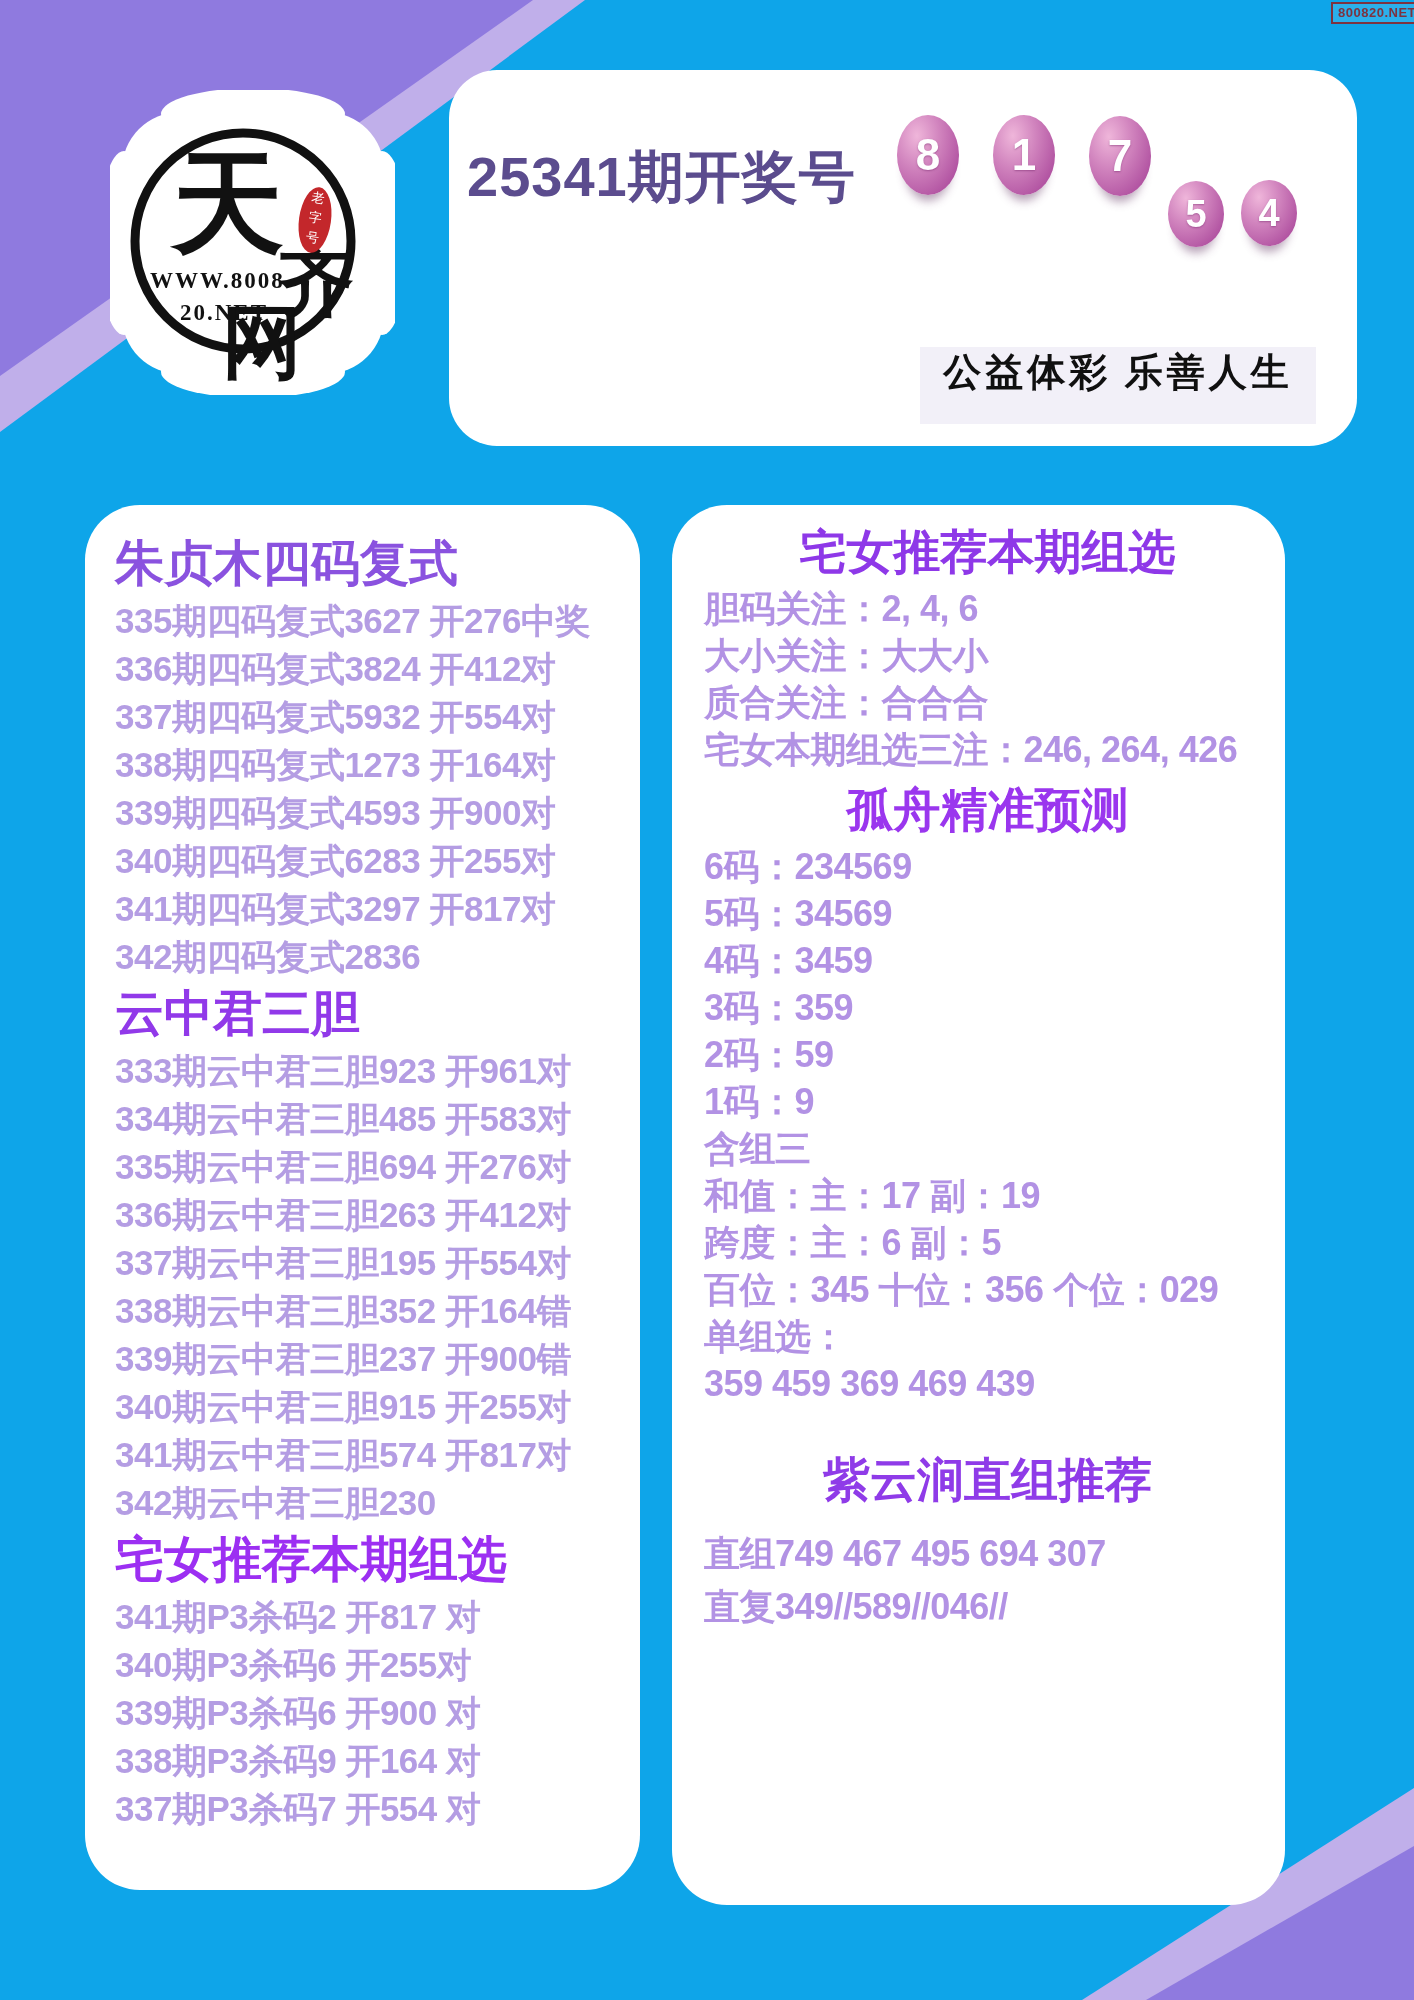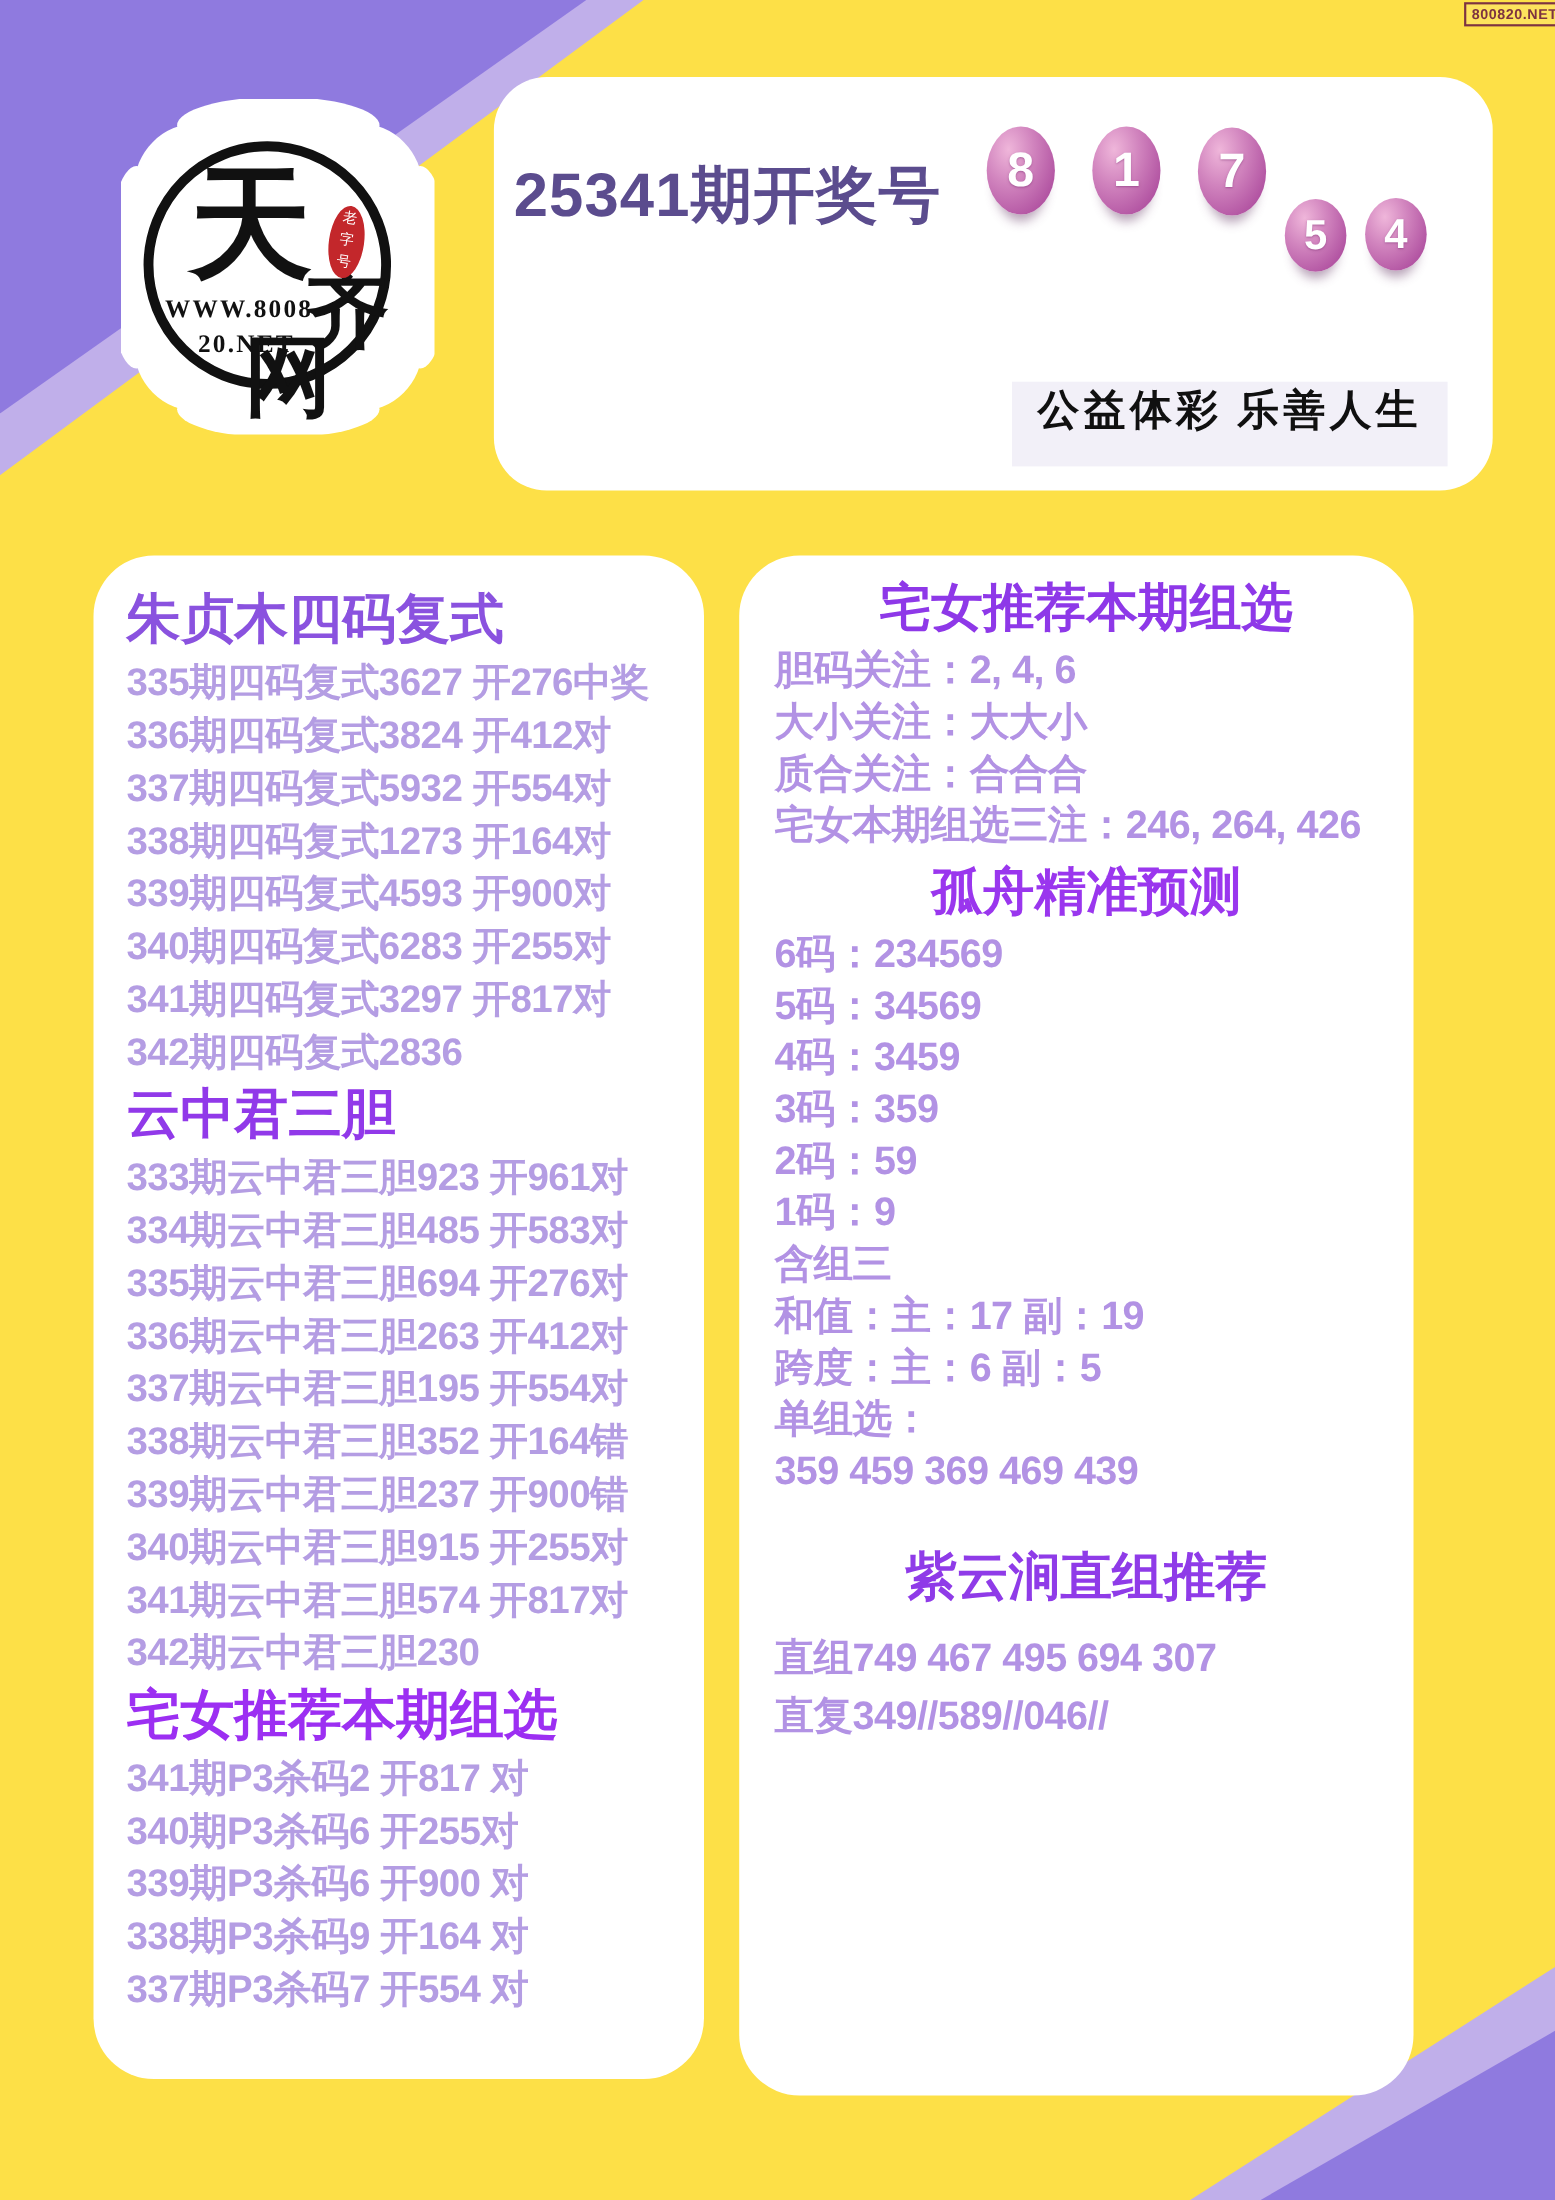--- a/index.html
+++ b/index.html
@@ -1,18 +1,18 @@
 <!DOCTYPE html>
 <html><head>
 <meta charset="utf-8">
 <style>
   html,body{margin:0;padding:0;background:#b9b0cc;}
   #stage{
     position:relative;width:1414px;height:2000px;overflow:hidden;
-    background:#fde047;
+    background:#0ea5e9;
     font-family:"Liberation Sans","DejaVu Sans",sans-serif;
   }
   
   .tri{position:absolute;left:0;top:0;width:1414px;height:2000px;pointer-events:none;}
   .tri-tl-light{background:#C0AFEA;clip-path:polygon(0 0,585px 0,0 432px);}
   .tri-tl-dark {background:#8F7ADF;clip-path:polygon(0 0,533px 0,0 376px);}
   .tri-br-light{background:#C0AFEA;clip-path:polygon(1414px 1788px,1414px 2000px,1082px 2000px);}
   .tri-br-dark {background:#8F7ADF;clip-path:polygon(1414px 1846px,1414px 2000px,1146px 2000px);}
 
   
@@ -168,20 +168,21 @@
       <div class="sec-list sec-1">
         <div class="sec-item">6码：234569</div>
         <div class="sec-item">5码：34569</div>
         <div class="sec-item">4码：3459</div>
         <div class="sec-item">3码：359</div>
         <div class="sec-item">2码：59</div>
         <div class="sec-item">1码：9</div>
         <div class="sec-item">含组三</div>
         <div class="sec-item">和值：主：17 副：19</div>
         <div class="sec-item">跨度：主：6  副：5</div>
+        <div class="sec-item">百位：345 十位：356 个位：029</div>
         <div class="sec-item">单组选：</div>
         <div class="sec-item">359 459 369 469 439</div>
       </div>
       <div class="sec-heading sec-2" style="color: rgb(143, 59, 232);">紫云涧直组推荐</div>
       <div class="sec-list sec-2">
         <div class="sec-item">直组749 467 495 694 307</div>
         <div class="sec-item">直复349//589//046//</div>
       </div>
     </div>
 

